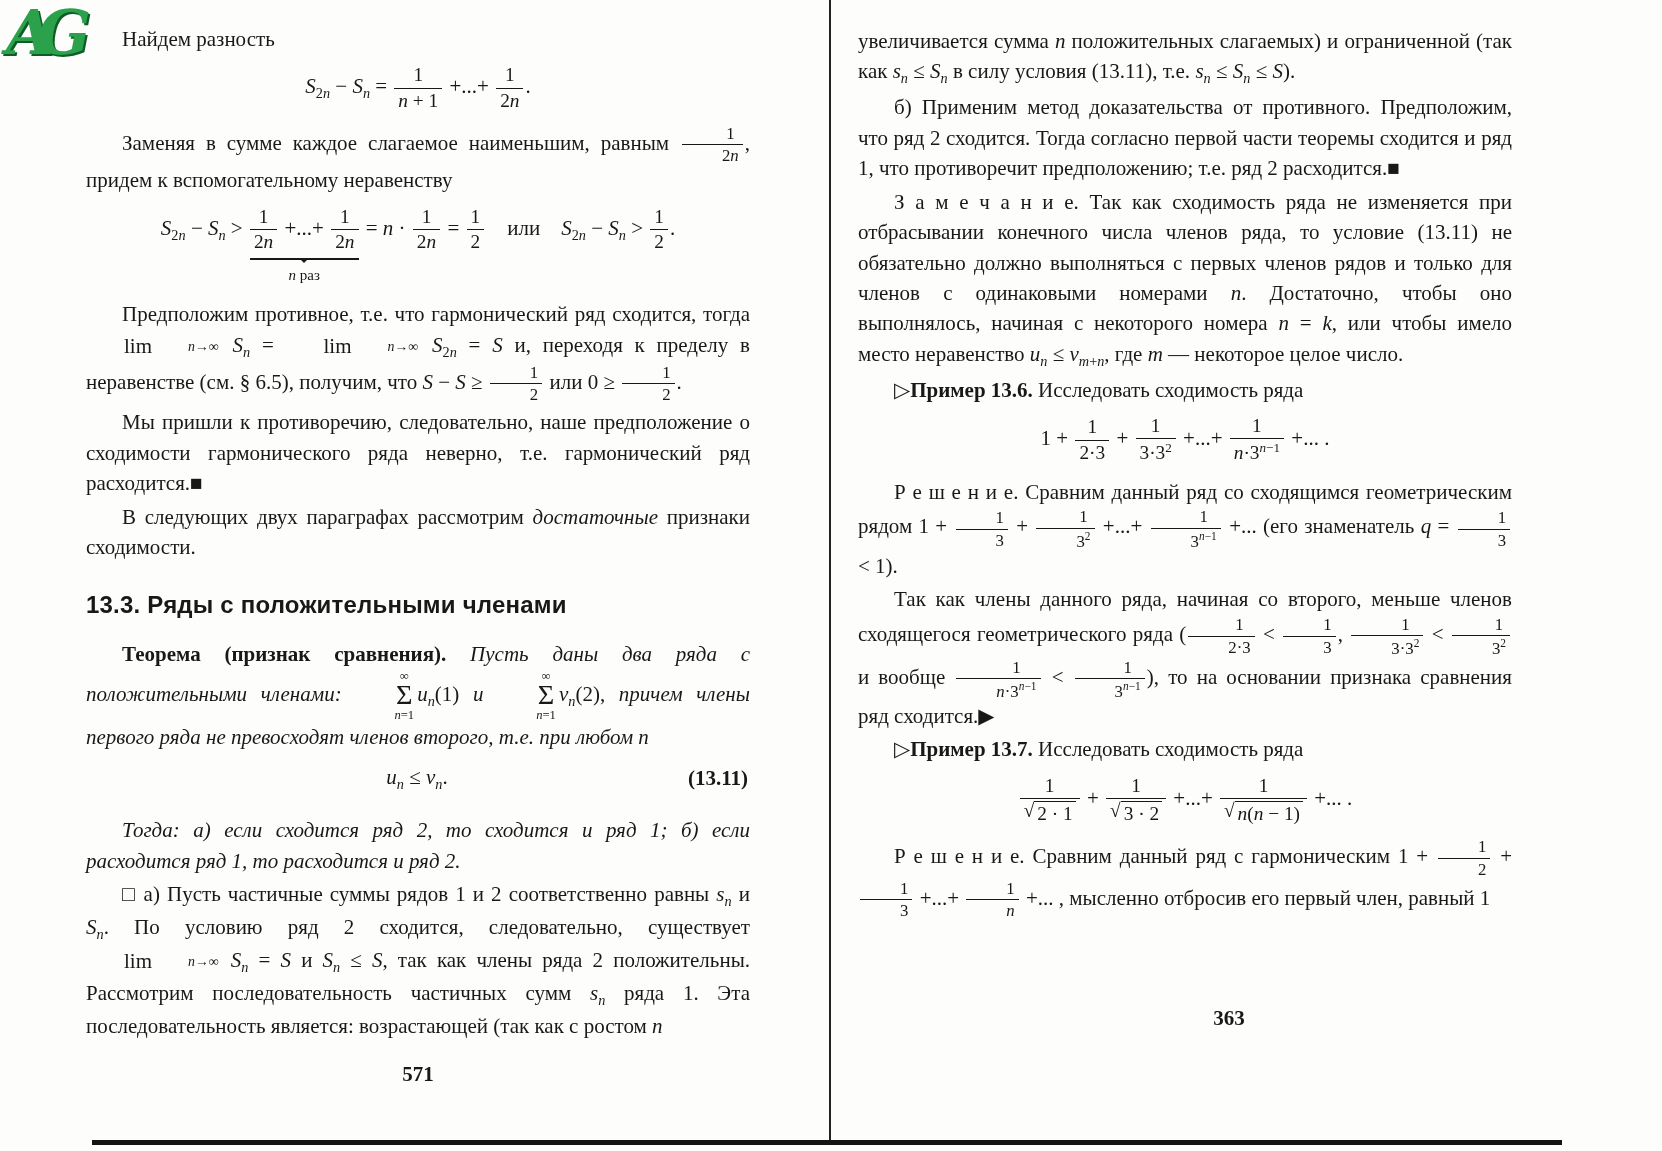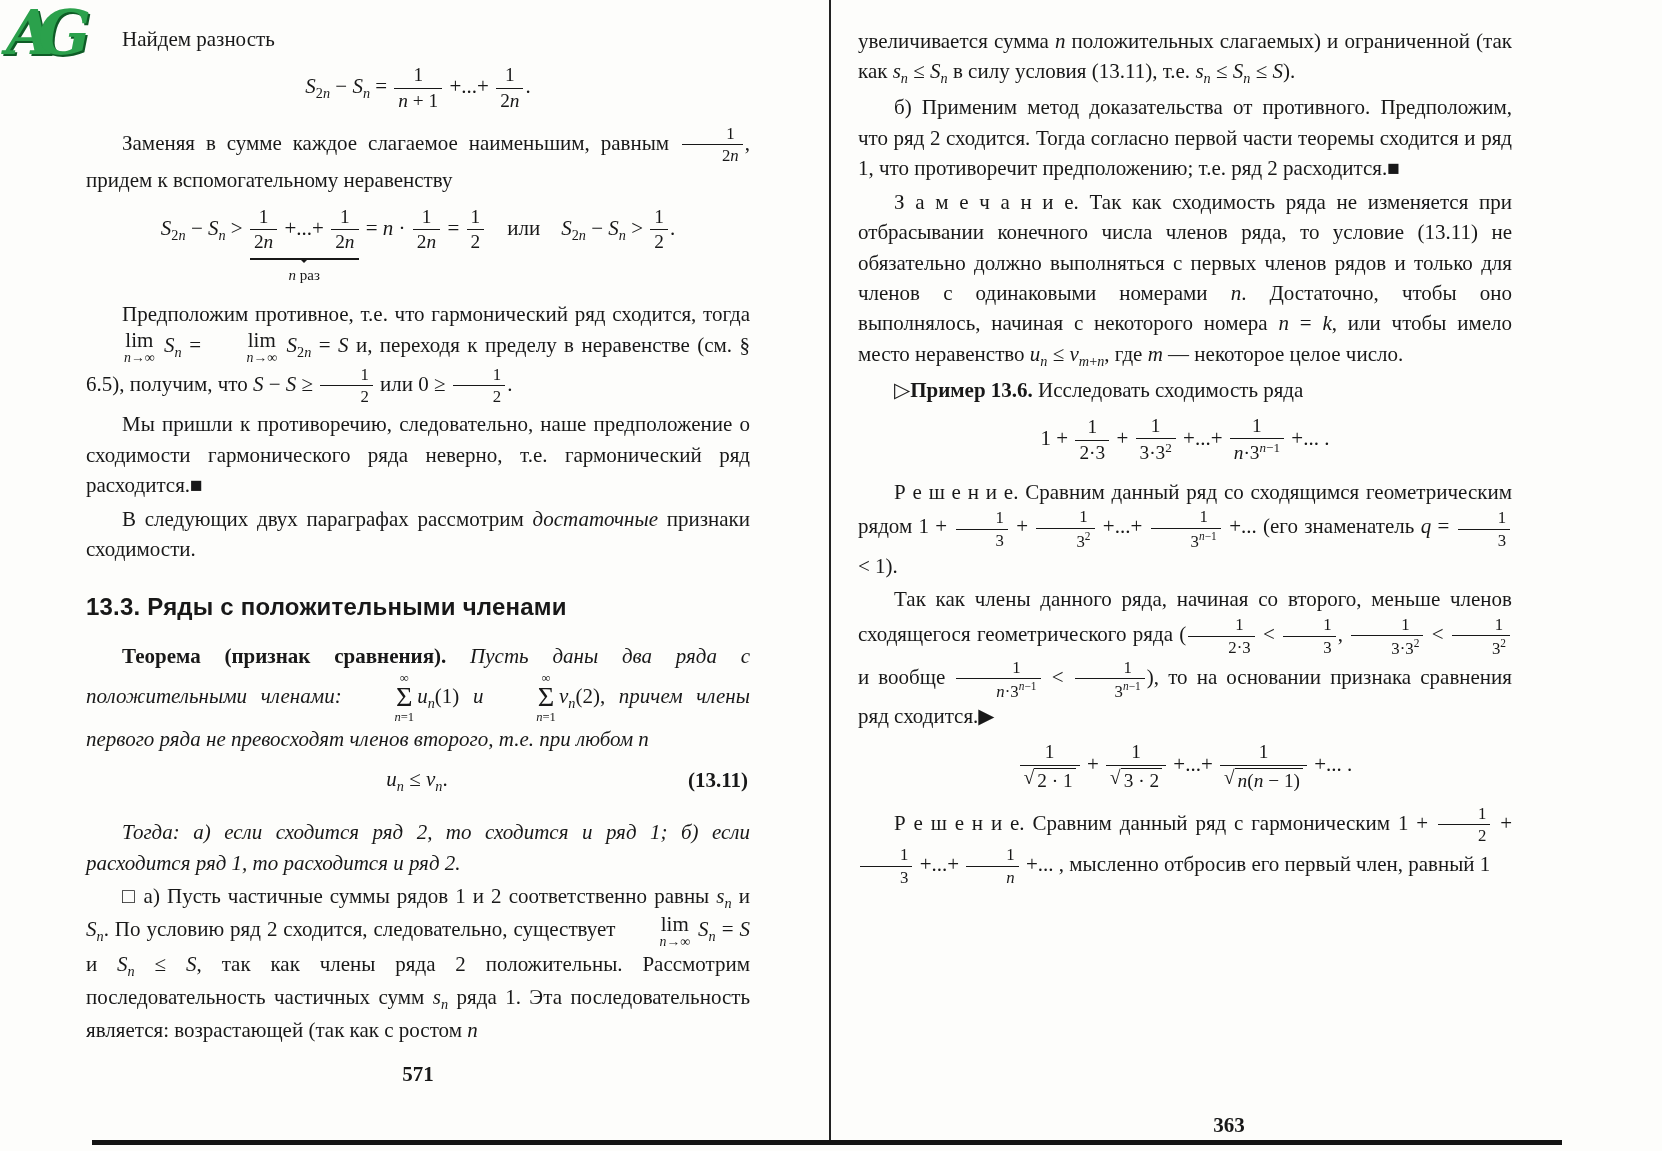--- a/index.html
+++ b/index.html
@@ -37,29 +37,29 @@
     margin:26px 0 16px;letter-spacing:0.2px;
   }
 
   .eqrow{display:flex;align-items:center;margin:10px 0 20px;}
   .eqspace{flex:1;}
   .eqbody{text-align:center;}
   .eqtag{flex:1;text-align:right;font-weight:bold;padding-right:2px;}
 
   .pagenum{position:absolute;font-weight:bold;font-size:21px;}
   .pagenum-left{left:86px;width:664px;text-align:center;top:1062px;}
-  .pagenum-right{left:902px;width:654px;text-align:center;top:1113px;}
+  .pagenum-right{left:902px;width:654px;text-align:center;top:1006px;}
 
   
   .frac{display:inline-flex;flex-direction:column;vertical-align:middle;text-align:center;margin:0 2px;font-size:0.92em;}
   .para .frac{font-size:0.8em;}
   .frac .num{display:block;padding:0 4px 1px;border-bottom:1.6px solid currentColor;line-height:1.15;}
   .frac .den{display:block;padding:1px 4px 0;line-height:1.15;}
 
-  .limstack{display:inline-flex;flex-direction:column;align-items:center;vertical-align:middle;line-height:1;margin:0 2px;}
+  .limstack{display:inline-flex;align-items:center;vertical-align:middle;line-height:1;margin:0 2px;}
   .lim-top{line-height:1;}
   .lim-under{font-size:0.66em;line-height:1;}
 
   .sumstack{display:inline-flex;flex-direction:column;align-items:center;vertical-align:middle;line-height:1;margin:0 3px;}
   .sum-top{font-size:0.6em;}
   .sum-sig{font-size:1.35em;line-height:0.95;}
   .sum-bot{font-size:0.6em;}
 
   .sqrt{display:inline-flex;align-items:flex-start;}
   .sqrt-sign{line-height:1.05;}
@@ -192,20 +192,21 @@
         </span> &lt; <span class="frac">
           <span class="num">1</span>
           <span class="den">3<sup>2</sup></span>
         </span> и вообще <span class="frac">
           <span class="num">1</span>
           <span class="den"><em>n</em>·3<sup><em>n</em>−1</sup></span>
         </span> &lt; <span class="frac">
           <span class="num">1</span>
           <span class="den">3<sup><em>n</em>−1</sup></span>
         </span>), то на основании признака сравнения ряд сходится.▶</p>
+    <p class="para indent">▷<strong>Пример 13.7.</strong> Исследовать сходимость ряда</p>
     <div class="formula"><span class="frac">
           <span class="num">1</span>
           <span class="den"><span class="sqrt">
               <span class="sqrt-sign">√</span>
               <span class="sqrt-body">2 · 1</span>
             </span></span>
         </span> + <span class="frac">
           <span class="num">1</span>
           <span class="den"><span class="sqrt">
               <span class="sqrt-sign">√</span>

